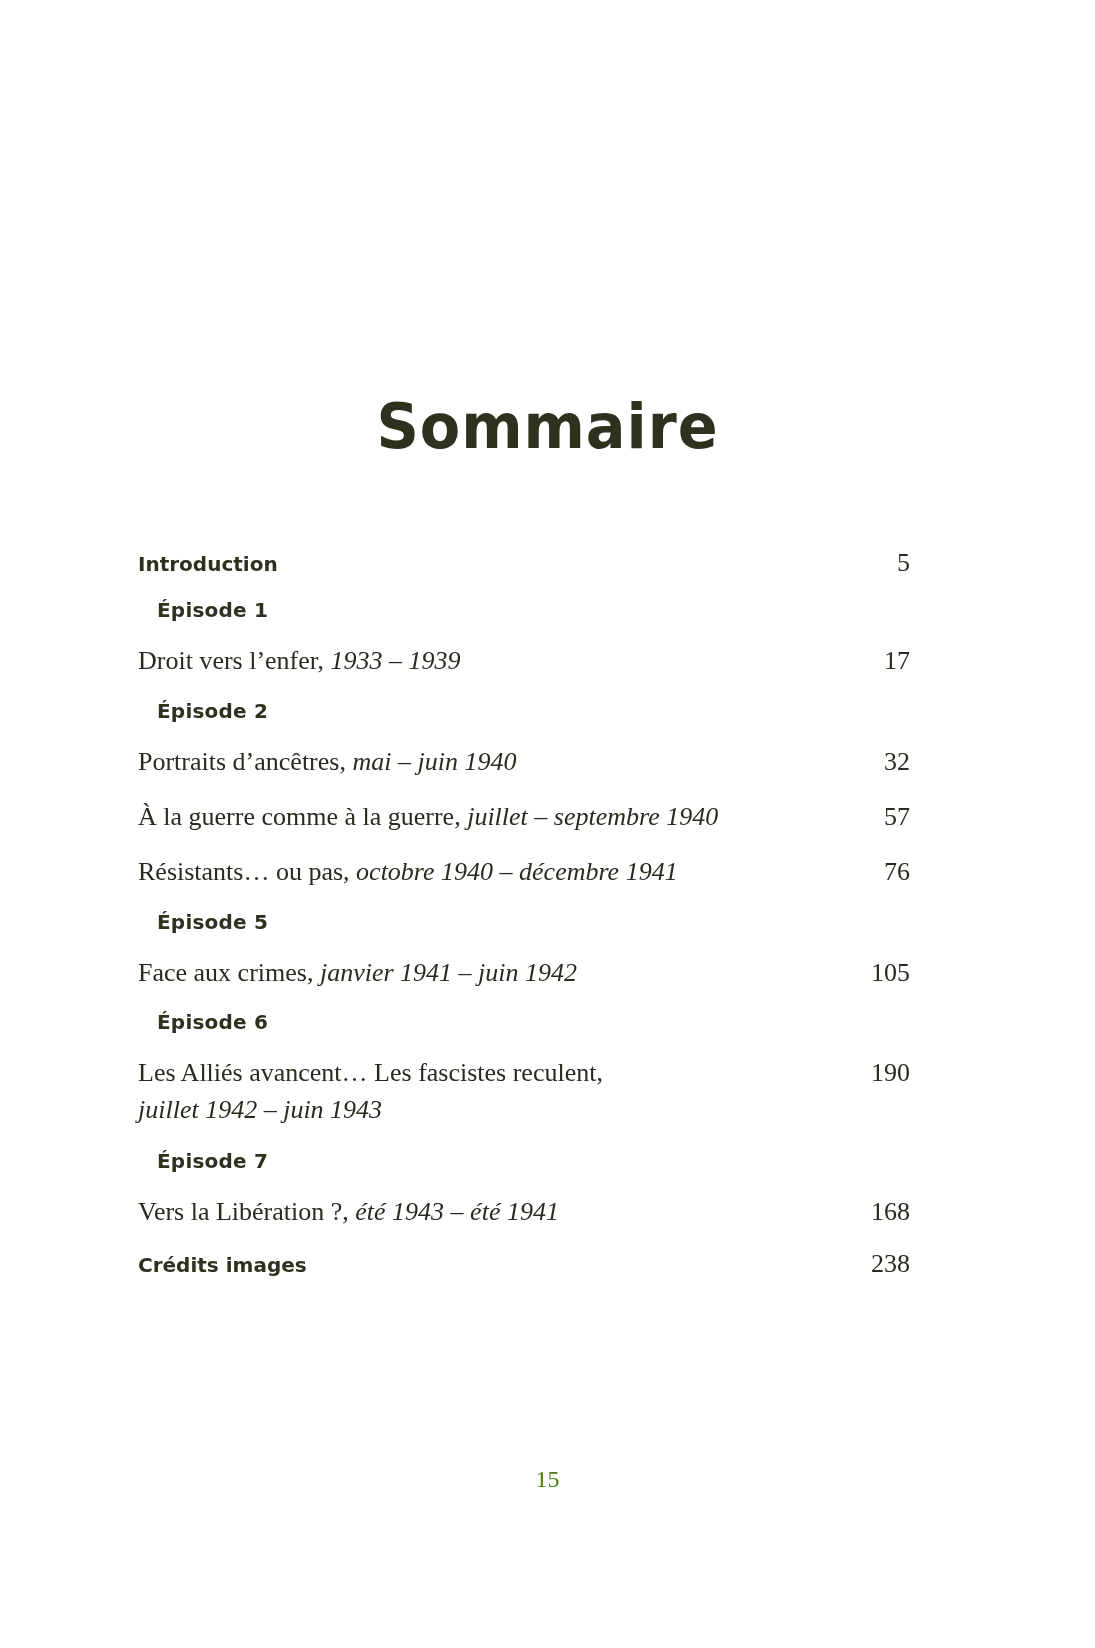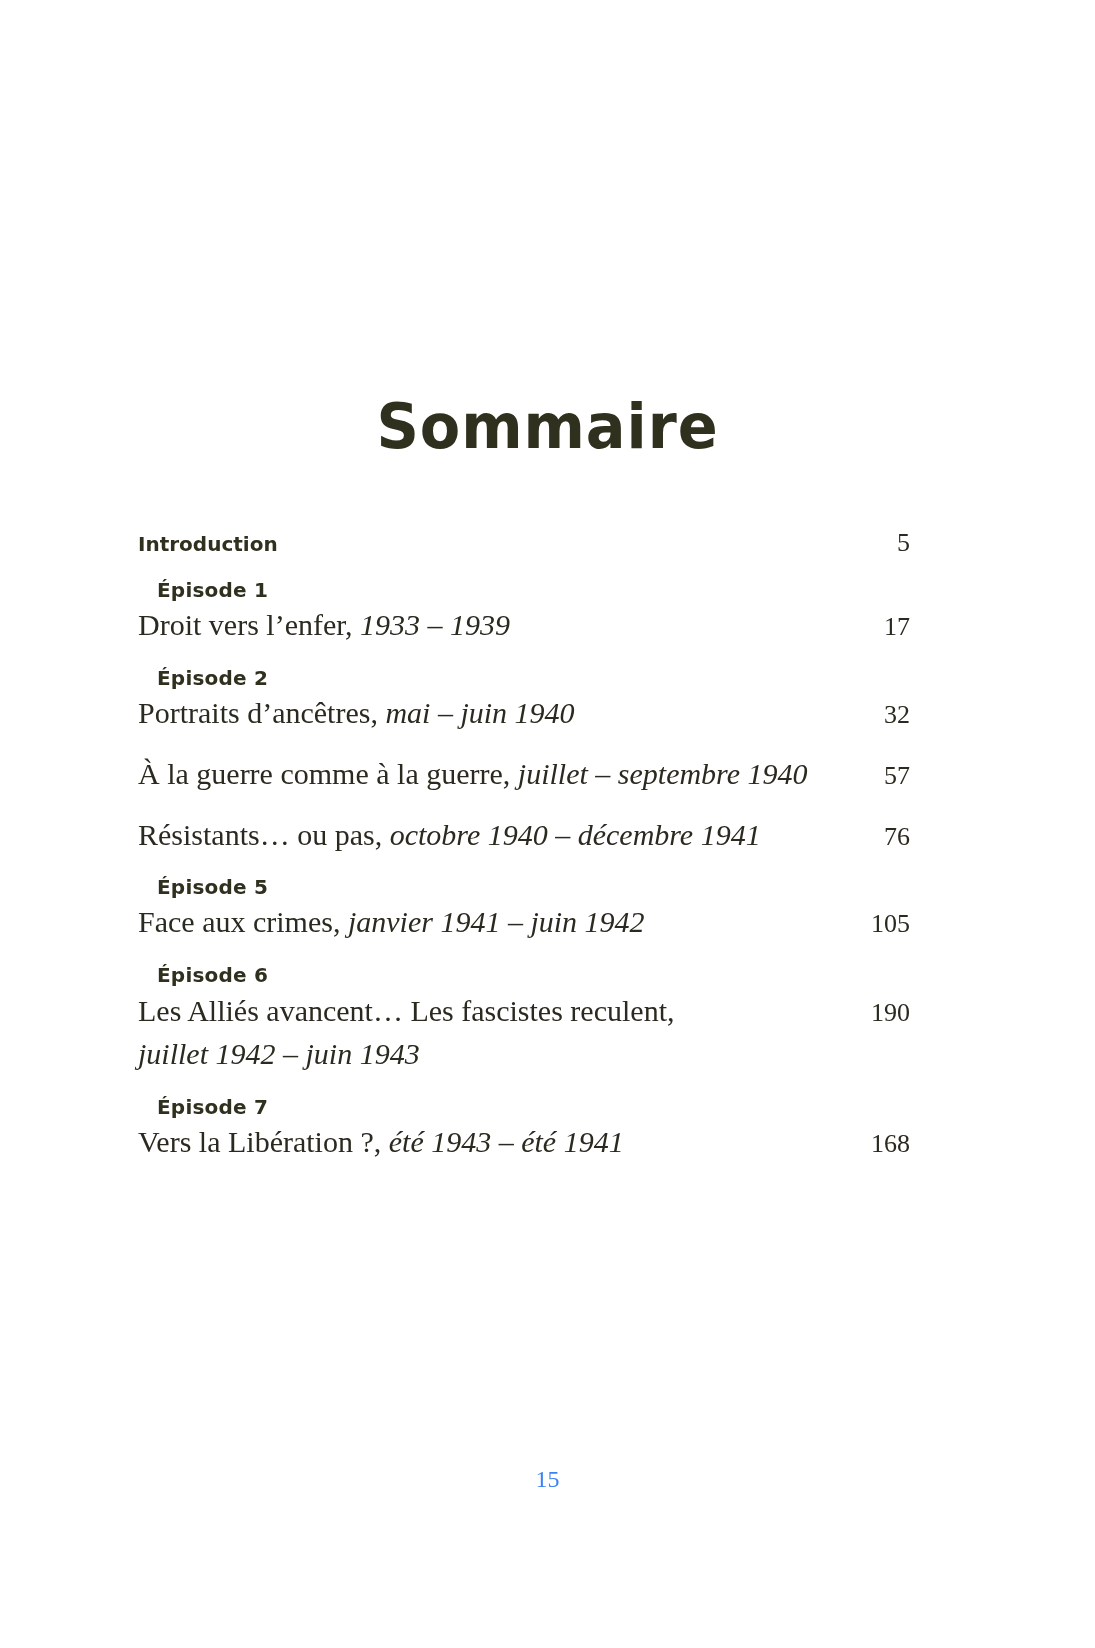--- a/index.html
+++ b/index.html
@@ -57,25 +57,26 @@
     line-height: 1.25;
     margin-bottom: 2px;
     margin-left: 19px;
   }
 
   .row {
     display: flex;
     align-items: baseline;
     justify-content: space-between;
     width: 100%;
+    margin-top: 20px;
   }
 
   .row-title {
     font-family: "Liberation Serif", serif;
-    font-size: 30px;
+    font-size: 26px;
     line-height: 1.36;
     color: #2b2a20;
     flex: 1 1 auto;
     padding-right: 18px;
   }
 
   .row-title .it {
     font-style: italic;
   }
 
@@ -101,21 +102,21 @@
   }
 
   .folio {
     position: absolute;
     left: 0;
     top: 1466px;
     width: 1095px;
     text-align: center;
     font-family: "Liberation Serif", serif;
     font-size: 24px;
-    color: #3b82f6;
+    color: #4d7c0f;
   }
 </style>
 </head>
 <body>
 
 <div class="page">
 
   <div class="title">Sommaire</div>
 
   <div class="toc">
@@ -175,17 +176,23 @@
 
     <div class="entry">
       <div class="ep-label">Épisode 7</div>
       <div class="row">
         <div class="row-title"><span>Vers la Libération ?, </span><span class="it">été 1943 – été 1941</span></div>
         <div class="row-page">168</div>
       </div>
     </div>
 
 
+    <div class="entry single">
+      <div class="row">
+        <div class="row-title">Crédits images</div>
+        <div class="row-page">238</div>
+      </div>
+    </div>
 
   </div>
 
   <div class="folio">15</div>
 </div>
 
 </body></html>

